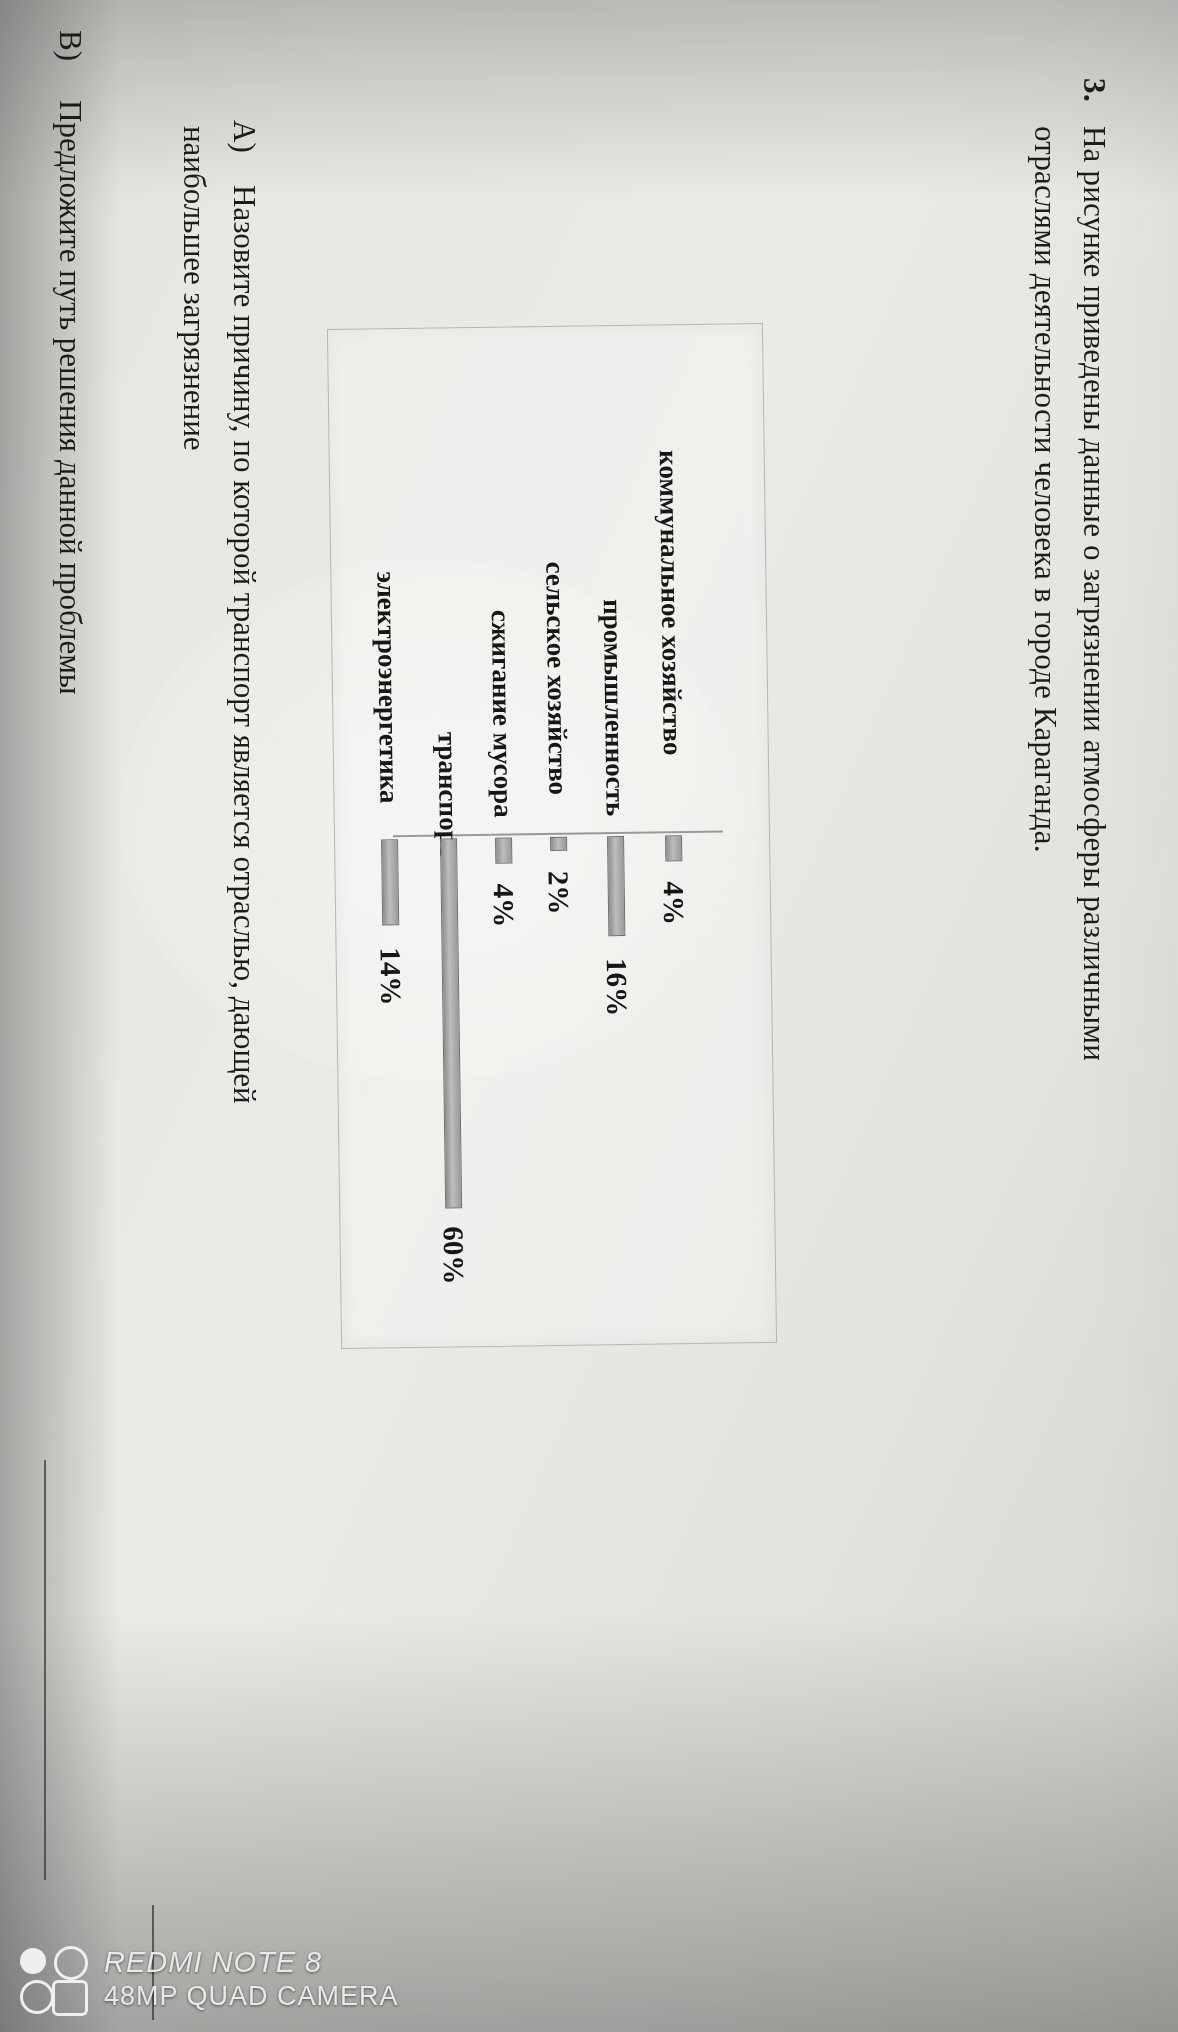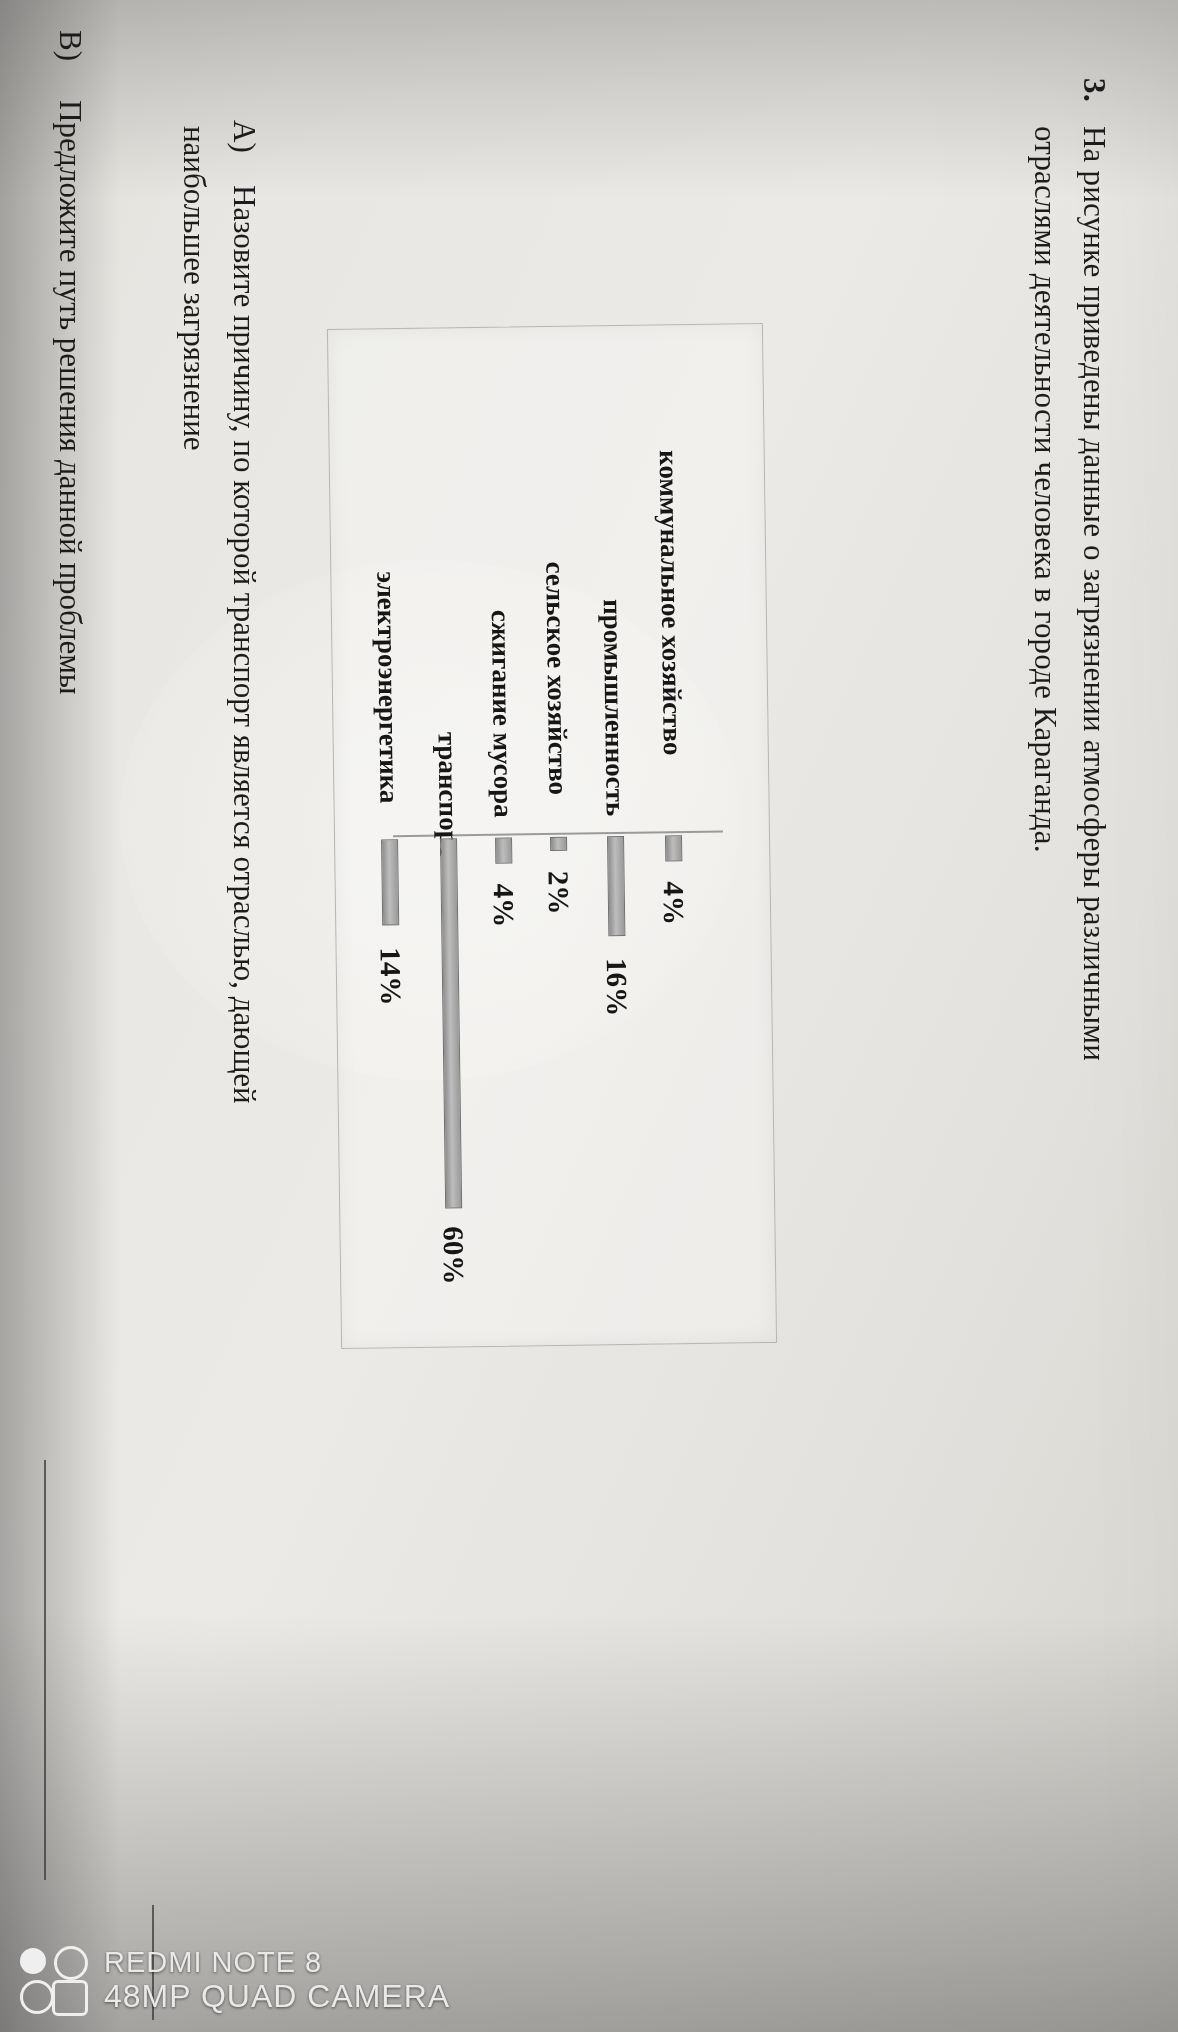--- a/index.html
+++ b/index.html
@@ -134,22 +134,22 @@
   .wm-glyphs {
     position: relative;
     width: 74px;
     height: 70px;
     margin-right: 12px;
   }
   .wm-dot {
     position: absolute;
     border-radius: 50%;
   }
-  .wm-t1 { font-size: 29px; letter-spacing: 1px; line-height: 34px; }
-  .wm-t2 { font-size: 32px; letter-spacing: 1px; line-height: 34px; text-align: center; }
+  .wm-t1 { font-size: 29px; letter-spacing: 1px; line-height: 34px; font-style: italic; }
+  .wm-t2 { font-size: 27px; letter-spacing: 1px; line-height: 34px; text-align: center; }
 
   .blank-rule {
     position: absolute;
     background: #3a3a3a;
     opacity: 0.75;
   }
   .glare {
     position: absolute;
     border-radius: 50%;
     background: radial-gradient(ellipse at center, rgba(255,255,255,0.35), rgba(255,255,255,0));

